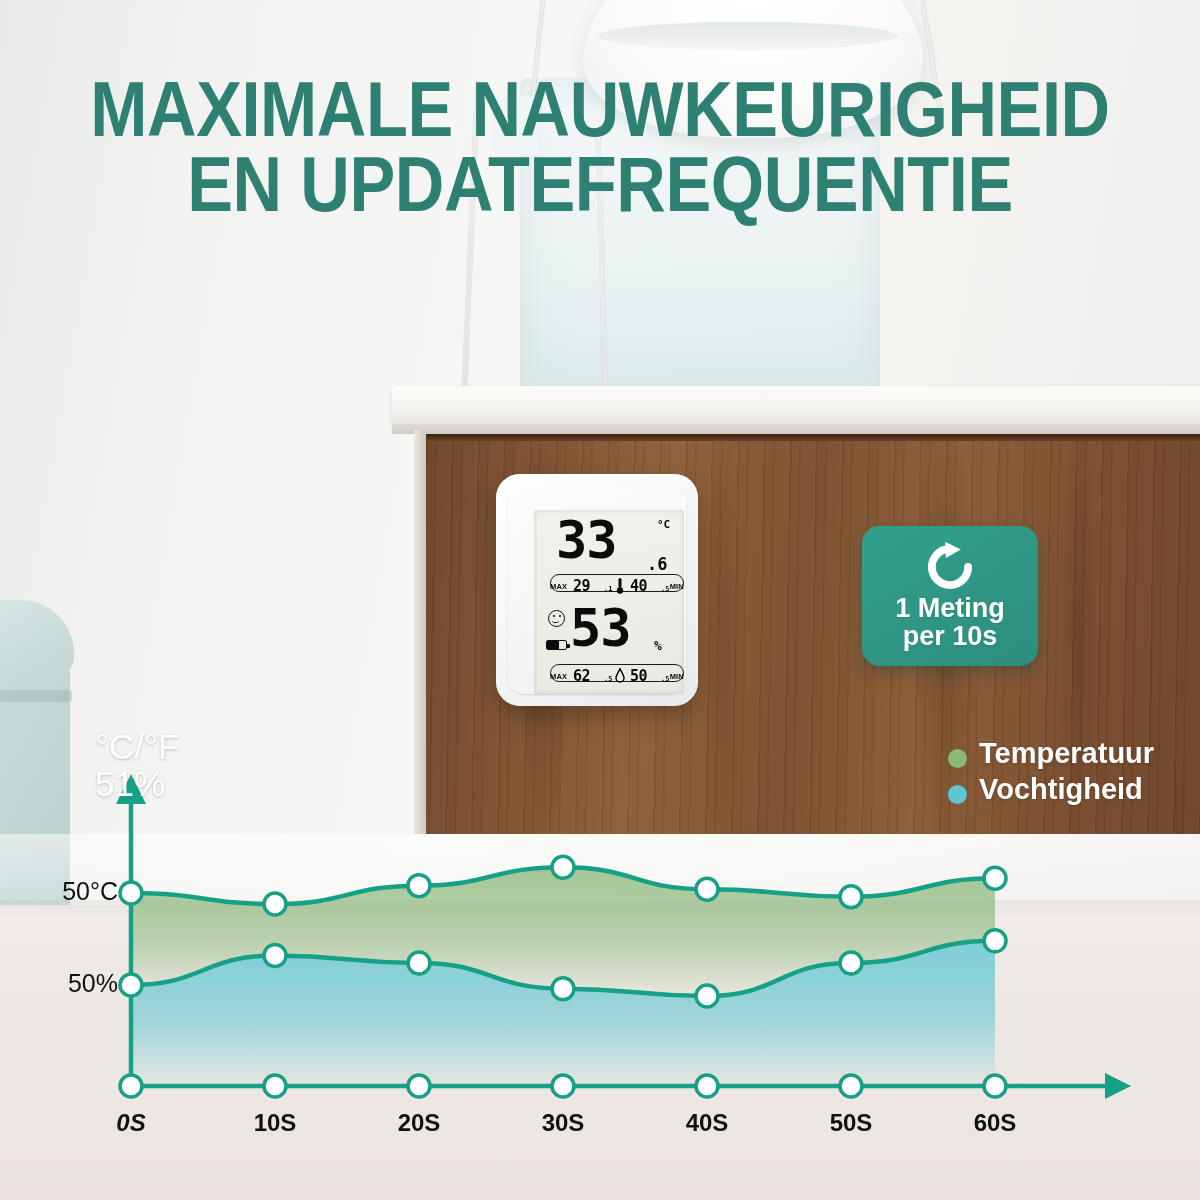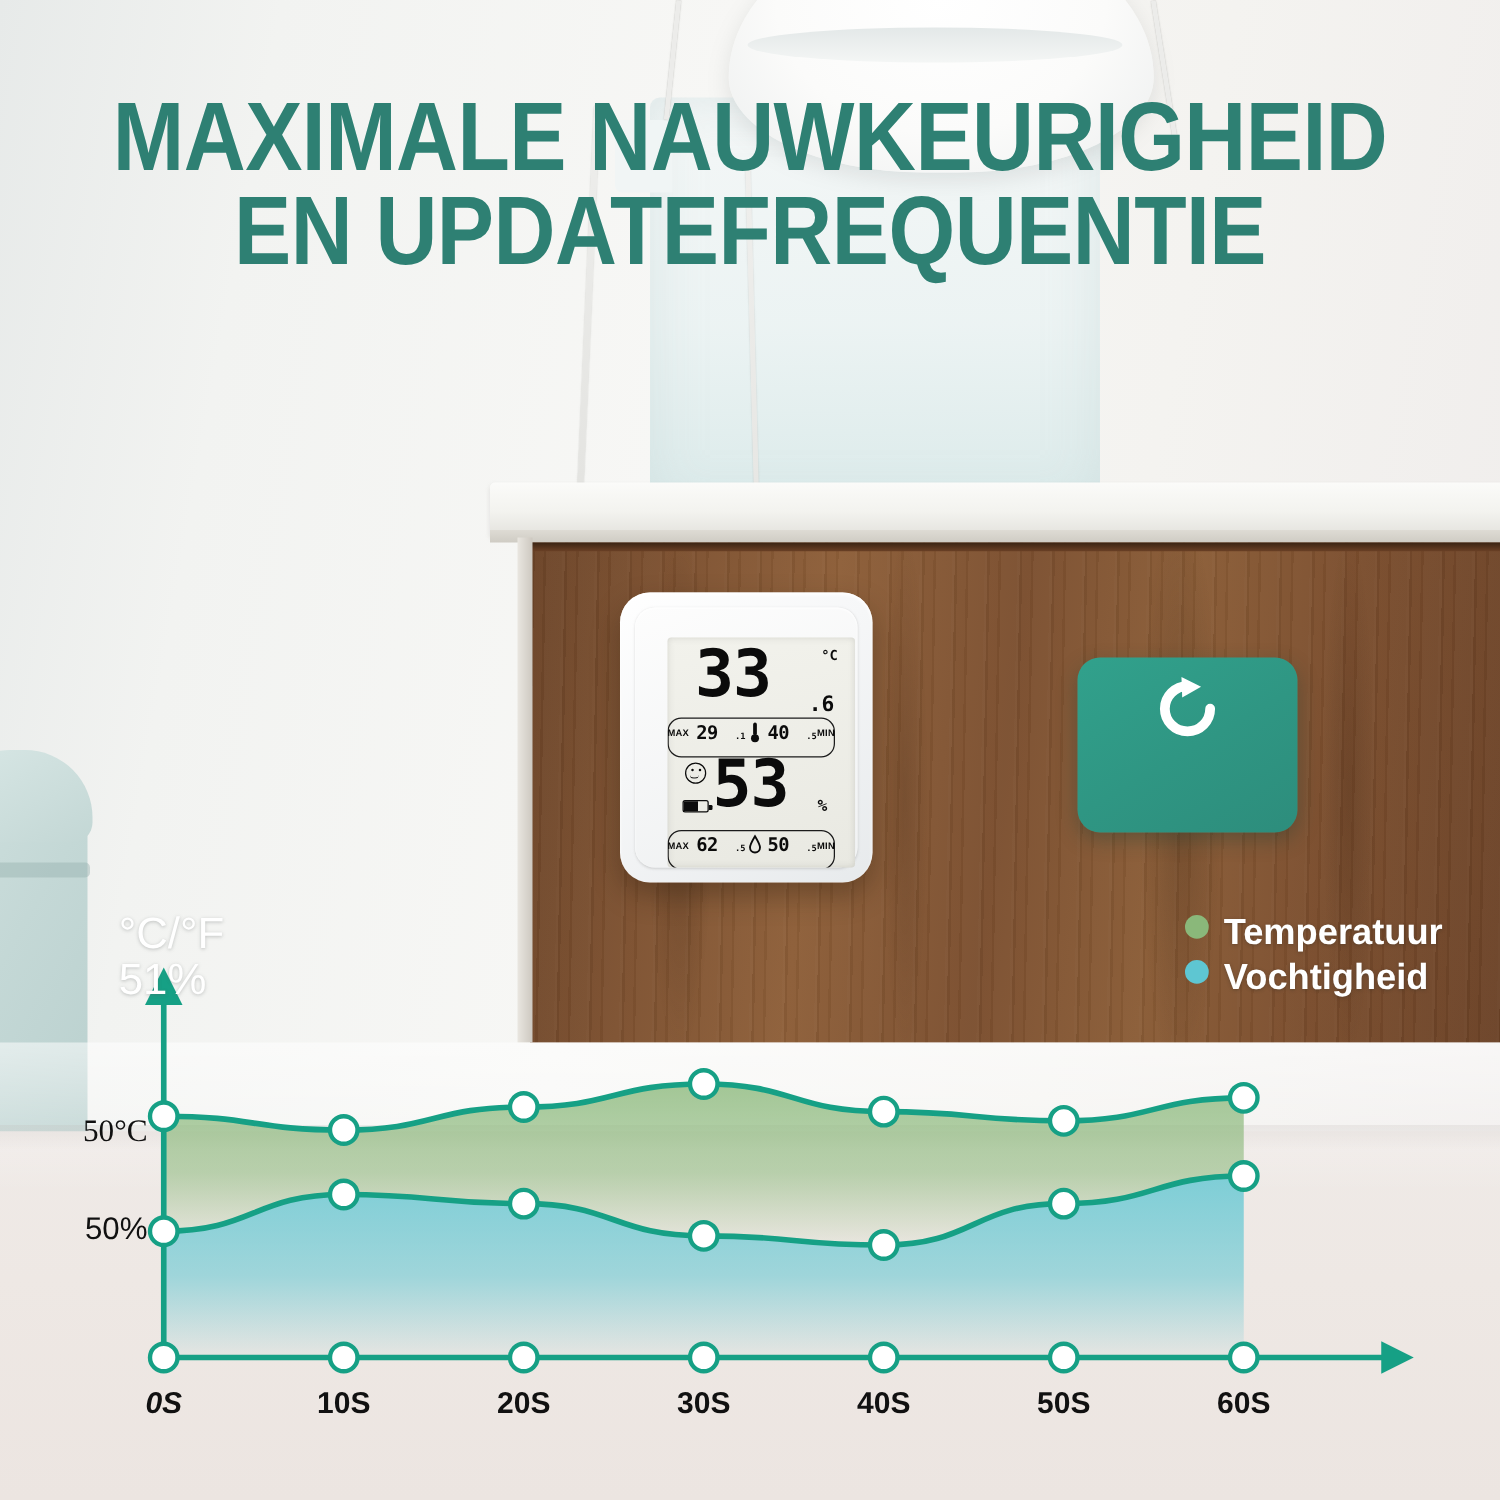--- a/index.html
+++ b/index.html
@@ -157,21 +157,21 @@
     overflow:hidden;
   }
   .seg{ font-family:"DejaVu Sans Mono", monospace; color:#0b0b0b; }
   .lcd-temp{
     position:absolute; left:22px; top:4px; font-size:52px; font-weight:bold;
     letter-spacing:-1px; line-height:1;
   }
   .lcd-temp-unit{ position:absolute; left:123px; top:8px; font-size:11px; font-weight:bold; }
   .lcd-temp-dec{ position:absolute; left:113px; top:44px; font-size:17px; font-weight:bold; }
   .pill{
-    position:absolute; left:0; width:134px; height:32px;
+    position:absolute; left:16px; width:134px; height:18px;
     border:1.6px solid #1b1b1b; border-radius:11px;
   }
   .pill.t{ top:64px; }
   .pill.h{ top:154px; }
   .tag{ position:absolute; font-size:7.5px; font-weight:bold; color:#0b0b0b; letter-spacing:.2px; }
   .mx{ left:-1px; }  .mn{ right:-1px; }
   .pillval{
     position:absolute; top:2px; font-size:15px; font-weight:bold; color:#0b0b0b;
     font-family:"DejaVu Sans Mono", monospace; letter-spacing:-.5px;
   }
@@ -218,21 +218,21 @@
   .badge-icon{ position:absolute; left:50%; top:12px; transform:translateX(-50%); }
   .badge-text{
     position:absolute; left:0; right:0; top:68px;
     font-size:27px; font-weight:bold; line-height:1.05;
     text-shadow:0 1px 2px rgba(0,0,0,.12);
   }
   .badge-text span{ display:block; }
 
   
   .legend{ position:absolute; left:948px; top:732px; color:#ffffff; }
-  .legend-row{ display:flex; align-items:flex-start; gap:12px; height:36px; }
+  .legend-row{ display:flex; align-items:flex-end; gap:12px; height:36px; }
   .legend-dot{ width:19px; height:19px; border-radius:50%; flex:0 0 auto; }
   .legend-label{
     font-size:29px; font-weight:bold; line-height:1;
     text-shadow:0 1px 3px rgba(60,50,40,.45);
   }
 
   
   .chart{ position:absolute; left:0; top:700px; width:1200px; height:460px; }
   .ylabel{
     position:absolute; left:95px; top:28px; width:130px;
@@ -325,40 +325,44 @@
 
       </div>
     </div>
   </div>
 
   <div class="badge">
     <svg class="badge-icon" width="58" height="58" viewBox="0 0 48 48">
       <path d="M24 9 A15 15 0 1 0 39 24" fill="none" stroke="#ffffff" stroke-width="6.5" stroke-linecap="round"></path>
       <path d="M20 3 L33 9.5 L20.5 16.5 Z" fill="#ffffff"></path>
     </svg>
+    <div class="badge-text">
+      <span>1 Meting</span>
+      <span>per 10s</span>
+    </div>
   </div>
 
   <div class="legend">
     <div class="legend-row">
       <span class="legend-dot" id="ld0" style="background: rgb(138, 184, 122);"></span>
       <span class="legend-label">Temperatuur</span>
     </div>
     <div class="legend-row">
       <span class="legend-dot" id="ld1" style="background: rgb(94, 198, 210);"></span>
       <span class="legend-label">Vochtigheid</span>
     </div>
   </div>
 
   <div class="chart">
     <div class="ylabel">
       <span>°C/°F</span>
       <span>51%</span>
     </div>
     <div class="yticks" id="ytick-host">
-        <div class="ytick" style="top: 192px; font-family: Liberation Serif, serif;">50°C</div>
+        <div class="ytick" style="top: 177px;">50°C</div>
         <div class="ytick" style="top: 269px;">50%</div>
       </div>
     <svg id="plot" width="1200" height="460" viewBox="0 0 1200 460">
         <defs>
           <linearGradient id="grad0" x1="0" y1="0" x2="0" y2="1">
             <stop offset="0" stop-color="#8ab87a" stop-opacity="0.78"></stop>
             <stop offset="0.55" stop-color="#8ab87a" stop-opacity="0.55"></stop>
             <stop offset="1" stop-color="#8ab87a" stop-opacity="0.05"></stop>
           </linearGradient>
           <linearGradient id="grad1" x1="0" y1="0" x2="0" y2="1">

